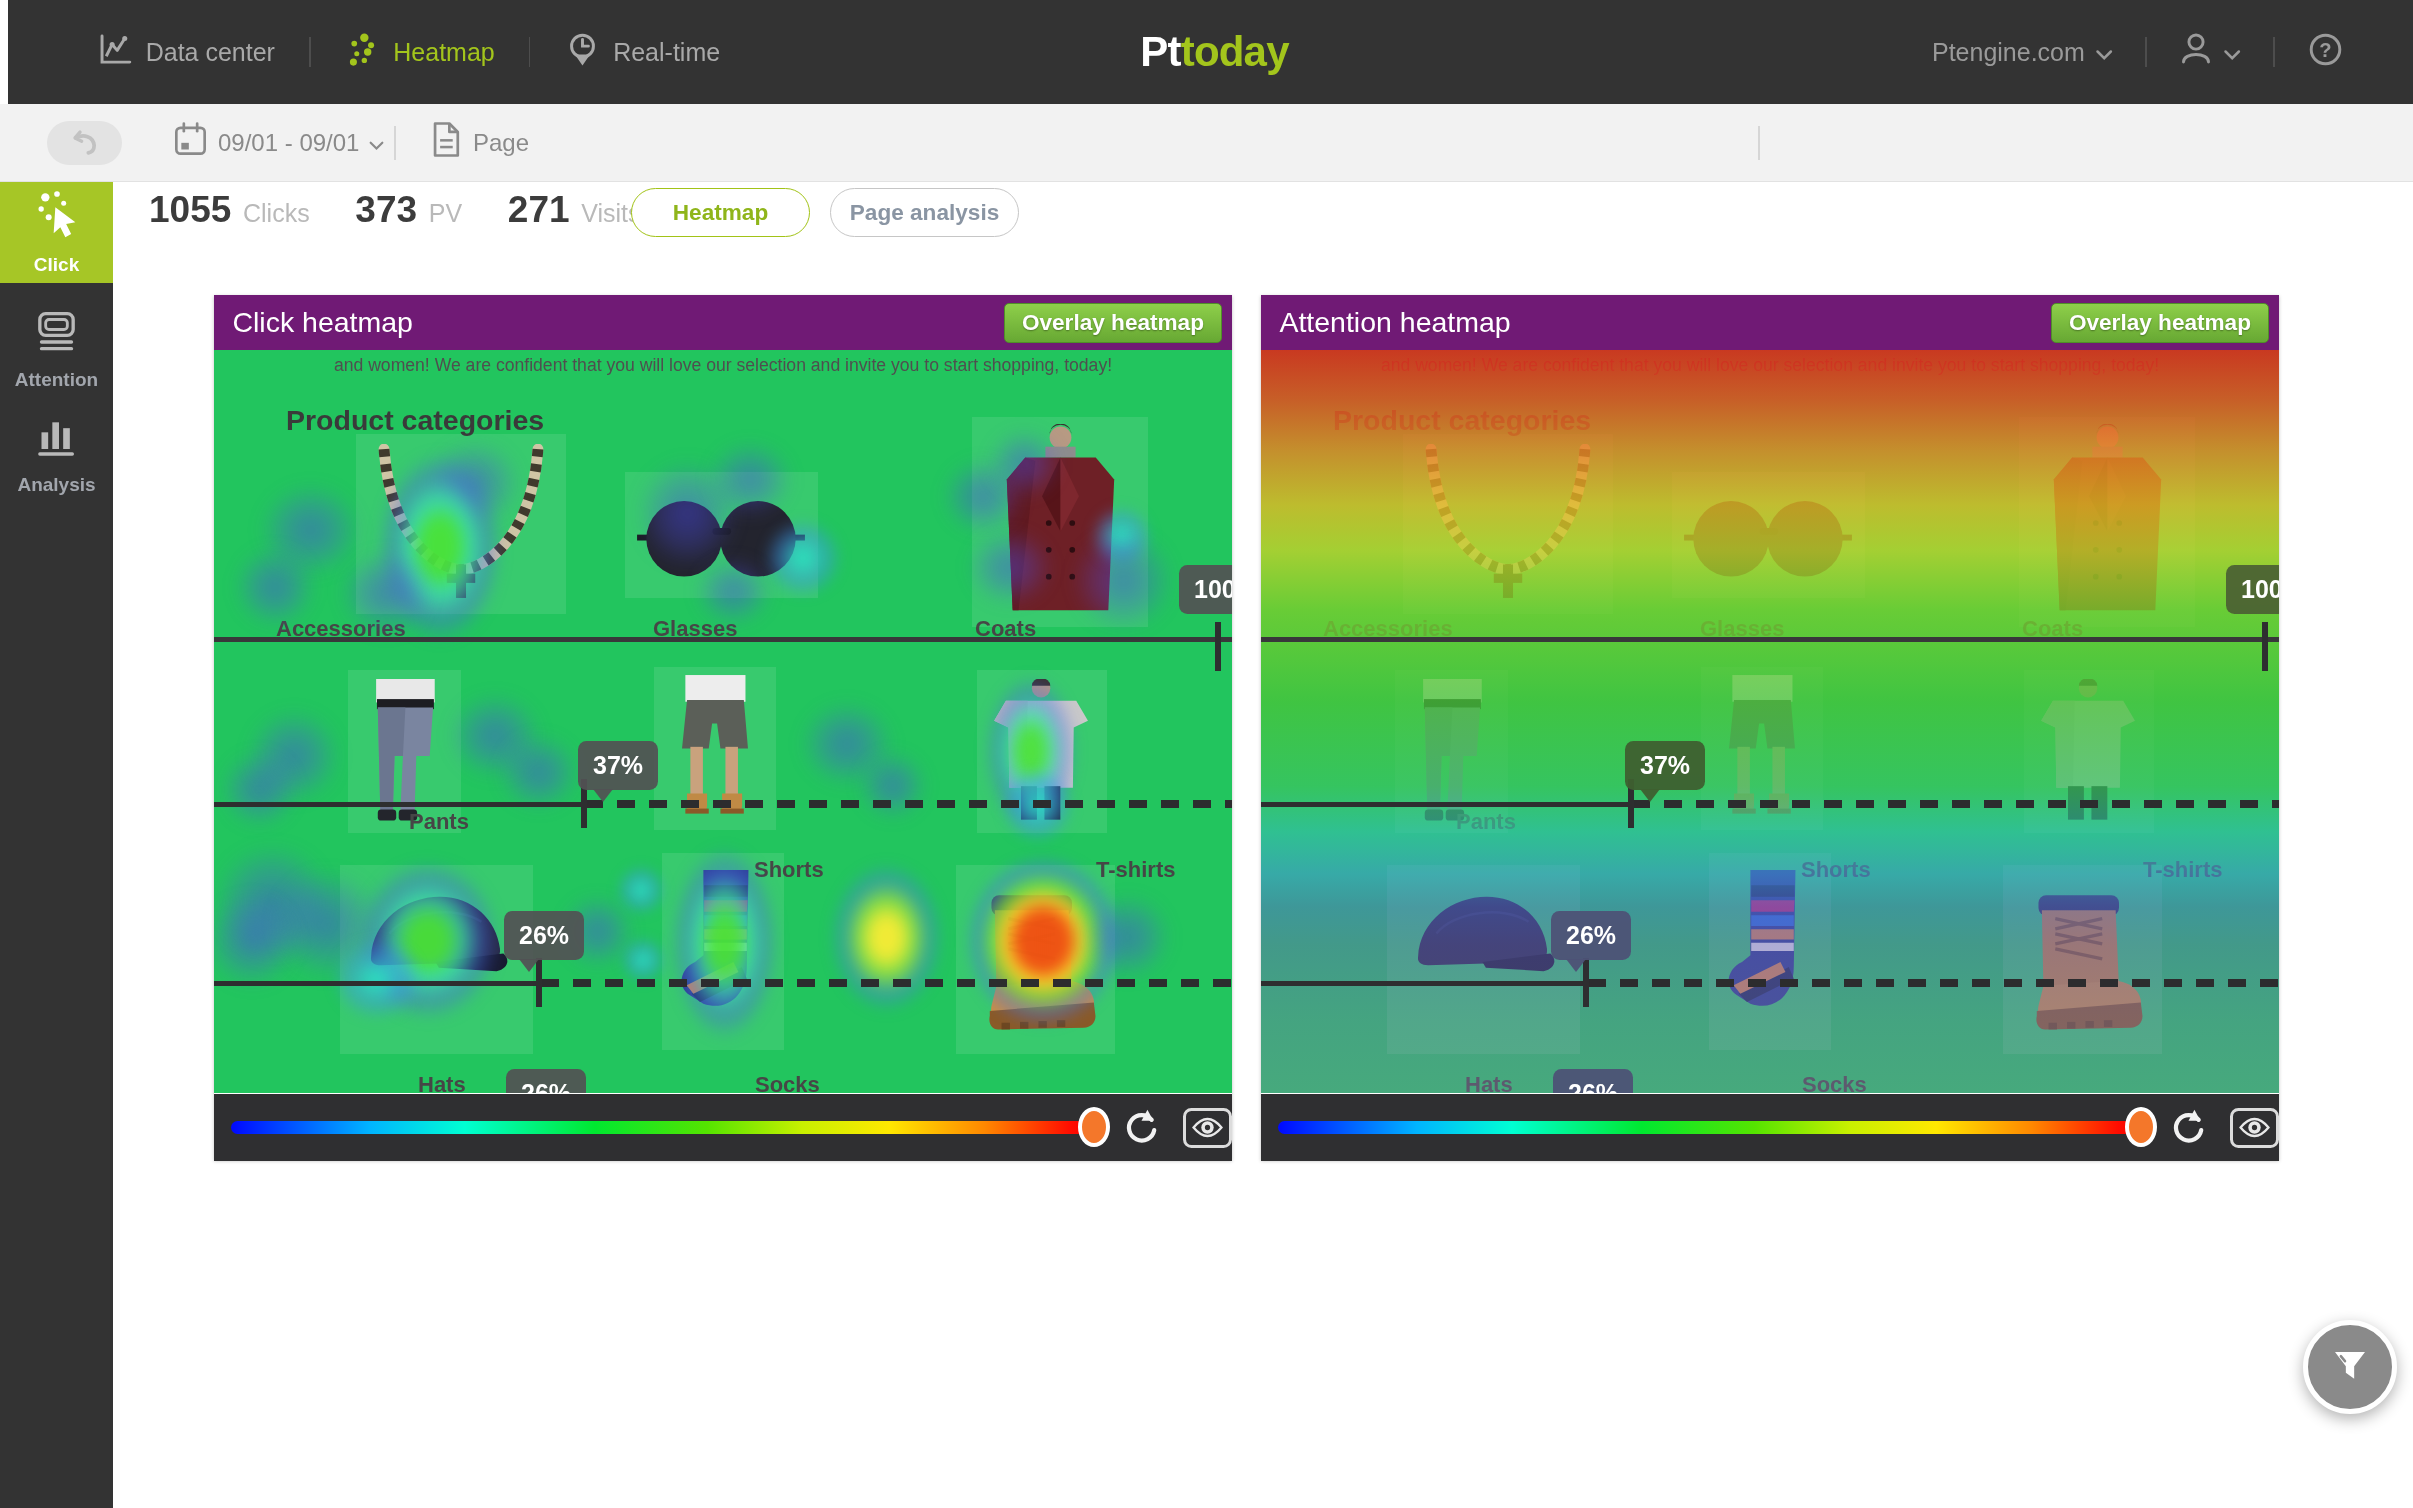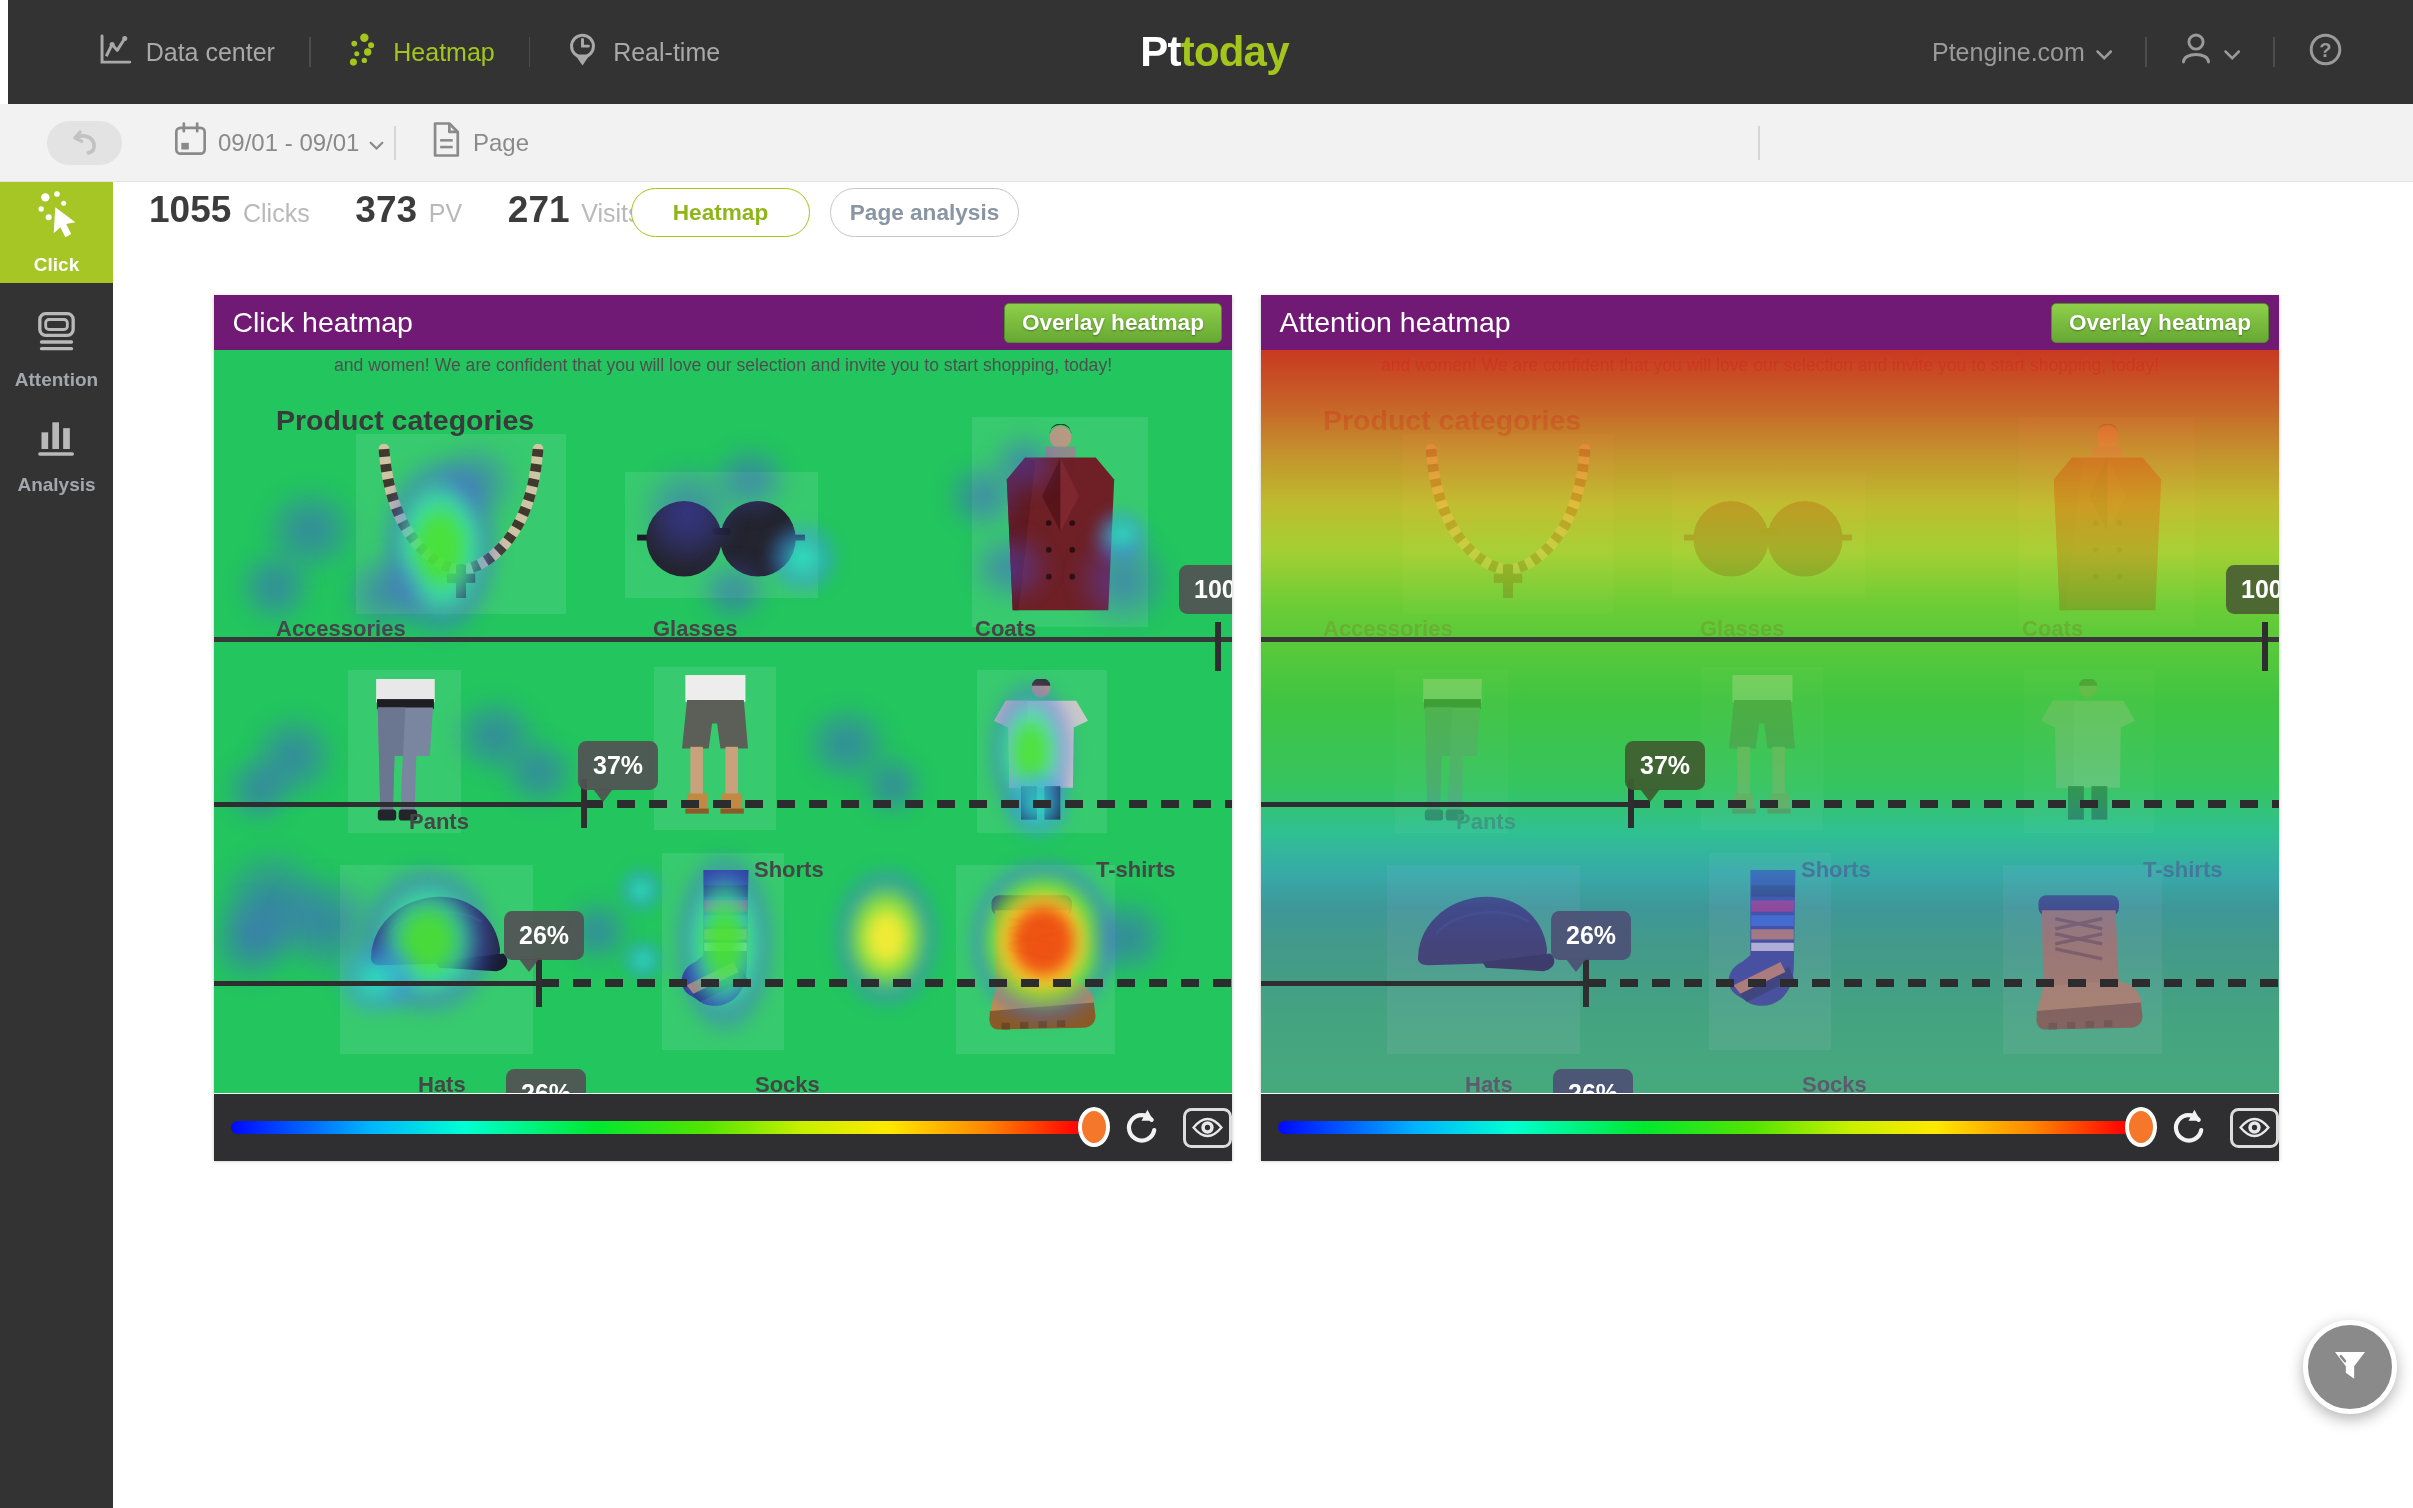--- a/index.html
+++ b/index.html
@@ -60,21 +60,21 @@
   .page{position:absolute;left:0;top:55px;width:1018px;height:743px;background:#22c55e;overflow:hidden;}
   .panel--attention .page::after{content:"";position:absolute;left:0;top:0;width:100%;height:100%;z-index:4;pointer-events:none;
     background:linear-gradient(180deg,
       rgba(224,38,24,.88) 0px, rgba(228,76,30,.85) 49px, rgba(232,132,34,.82) 101px,
       rgba(228,186,34,.80) 155px, rgba(196,210,40,.80) 201px, rgba(122,206,44,.80) 260px,
       rgba(72,196,58,.78) 352px, rgba(60,196,96,.74) 436px, rgba(54,190,170,.68) 482px,
       rgba(70,150,220,.58) 524px, rgba(90,106,210,.50) 557px, rgba(106,100,190,.45) 595px,
       rgba(120,114,180,.40) 670px, rgba(130,124,175,.38) 743px);}
 
   .intro{position:absolute;left:0;top:5px;width:100%;text-align:center;font-size:17.6px;color:#4f4f4f;z-index:2;}
-  .pg-heading{position:absolute;left:62px;top:54px;font-size:28.5px;font-weight:bold;color:#3a3a3a;z-index:2;}
+  .pg-heading{position:absolute;left:72px;top:54px;font-size:28.5px;font-weight:bold;color:#3a3a3a;z-index:2;}
   .tile{position:absolute;background:rgba(255,255,255,.10);z-index:1;}
   .prod{position:absolute;z-index:2;}
   .cat-lbl{position:absolute;font-size:22px;font-weight:bold;color:#464646;z-index:2;}
 
   .click-blobs{position:absolute;inset:0;z-index:3;}
   .blob{position:absolute;border-radius:50%;}
   .b-blue{filter:blur(8.4px);background:radial-gradient(closest-side,rgba(72,72,228,.50),rgba(80,80,230,.26) 58%,rgba(80,80,230,0) 100%);}
   .b-cyan{filter:blur(5.9px);background:radial-gradient(closest-side,rgba(42,230,196,.92),rgba(60,150,235,.48) 58%,rgba(70,90,230,0) 100%);}
   .b-green{filter:blur(6.7px);background:radial-gradient(closest-side,rgba(74,226,58,.96) 0 26%,rgba(62,222,176,.80) 48%,rgba(72,96,232,.42) 74%,rgba(72,96,232,0) 100%);}
   .b-yellow{filter:blur(6.7px);background:radial-gradient(closest-side,rgba(250,236,52,.96) 0 24%,rgba(152,226,60,.86) 48%,rgba(72,120,230,.45) 76%,rgba(72,120,230,0) 100%);}

